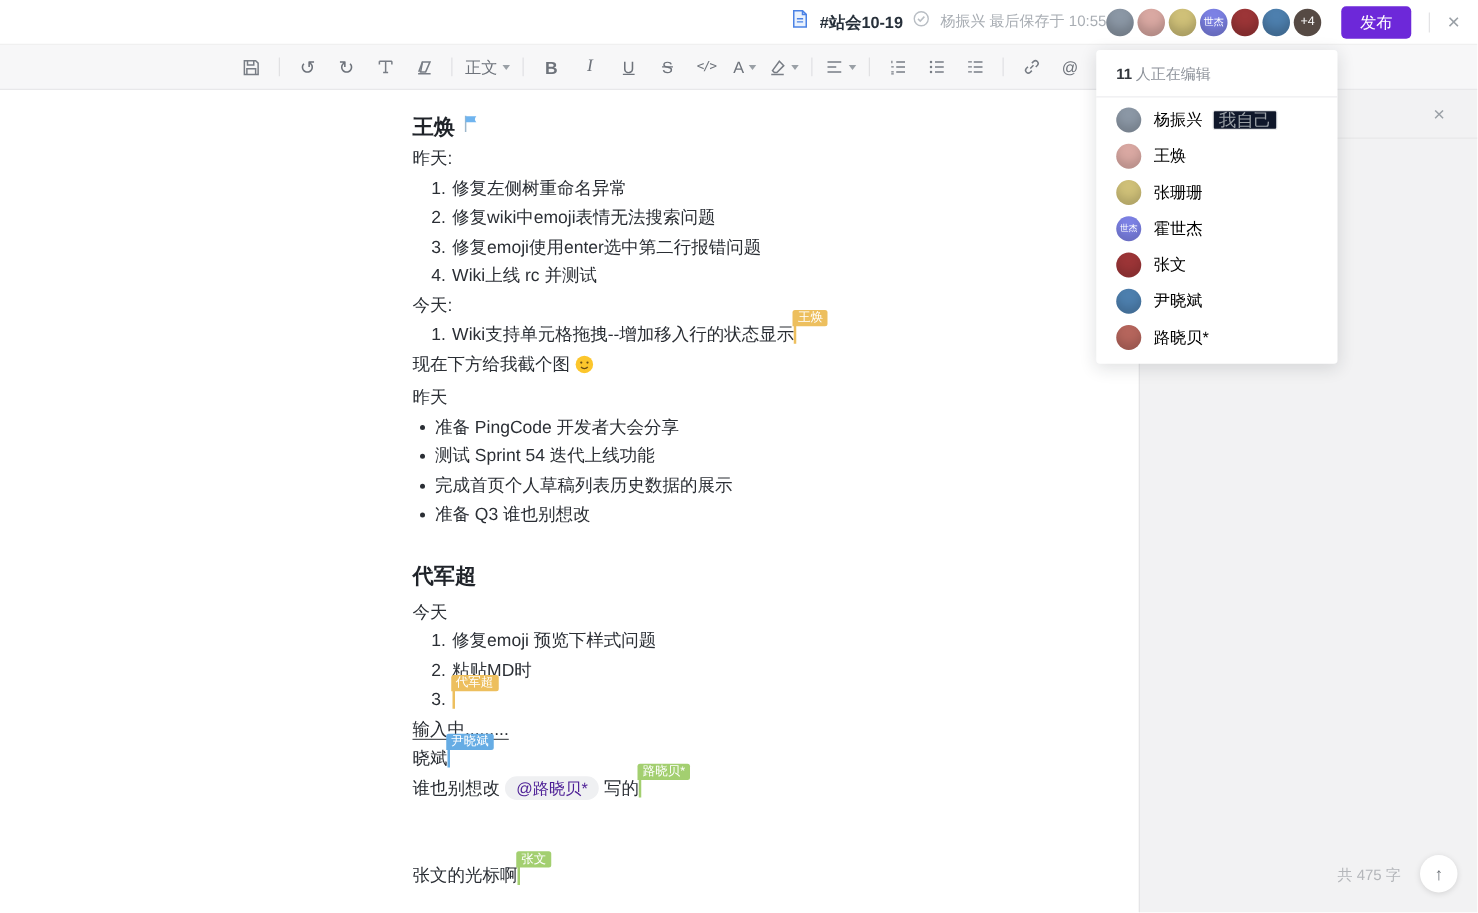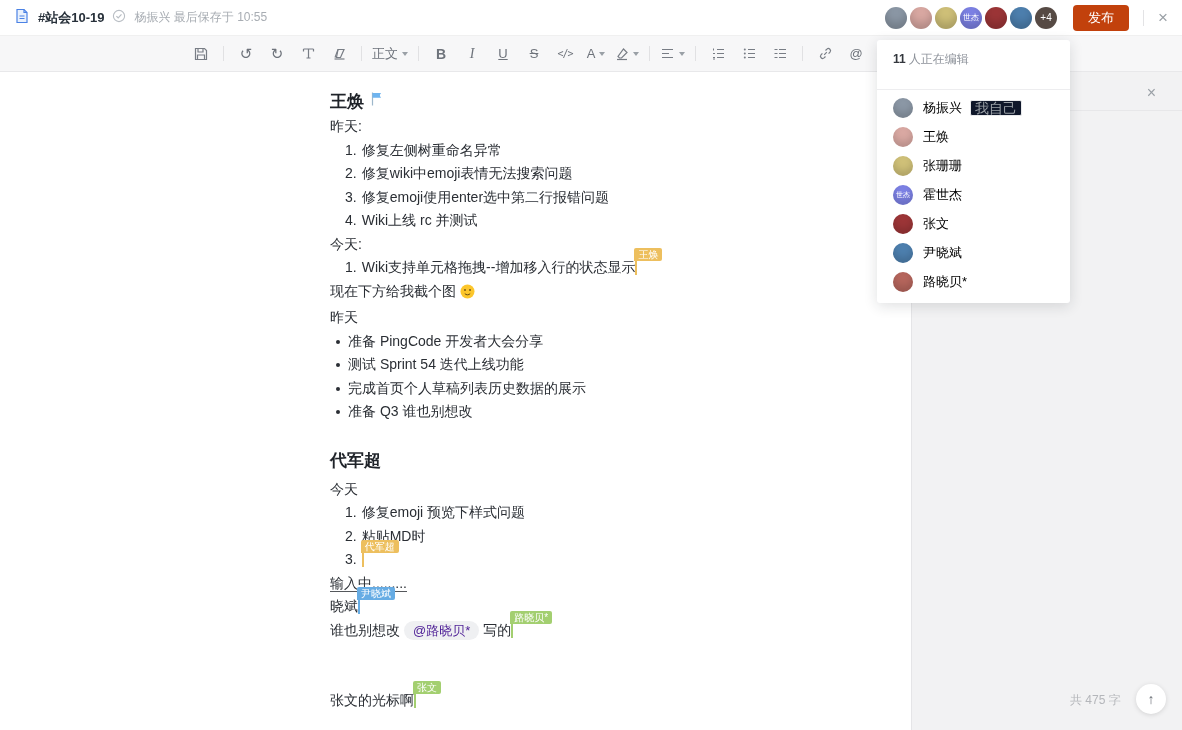--- a/index.html
+++ b/index.html
@@ -2,30 +2,30 @@
 <html><head>
 <meta charset="utf-8">
 <style>
   * { box-sizing: border-box; margin: 0; padding: 0; }
   html,body { width:1182px; height:730px; overflow:hidden; background:#fff;
     font-family:"Liberation Sans", sans-serif; position:relative; }
 
   
   .titlebar { position:absolute; top:0; left:0; right:0; height:36px; background:#fff;
     border-bottom:1px solid #f0f0f0; display:flex; align-items:center;
-    justify-content:space-between; padding:0 14px; z-index:6; }
+    justify-content:flex-end; padding:0 14px; z-index:6; }
   .tb-left { display:flex; align-items:center; gap:8px; }
   .doc-title { font-size:13px; color:#27303a; font-weight:600; }
   .save-status { font-size:12px; color:#a8adb3; }
   .tb-right { display:flex; align-items:center; gap:6px; }
   .av-strip { display:flex; align-items:center; gap:3px; margin-right:10px; }
   .avatar { width:22px; height:22px; border-radius:50%; display:flex; align-items:center;
     justify-content:center; color:#fff; font-size:8px; box-shadow:inset 0 -6px 8px rgba(0,0,0,.18); }
   .avatar.plus { font-size:10px; box-shadow:none; }
-  .publish-btn { background:#c2410c; color:#fff; border:none; border-radius:4px;
+  .publish-btn { background:#6d28d9; color:#fff; border:none; border-radius:4px;
     height:26px; padding:0 15px; font-size:13px; cursor:pointer; font-family:inherit; }
   .tb-divider { width:1px; height:16px; background:#e3e3e5; margin:0 8px; }
   .close-x { color:#9aa0a6; font-size:17px; line-height:1; cursor:pointer; }
 
   
   .toolbar { position:absolute; top:36px; left:0; right:0; height:36px; background:#f7f7f8;
     border-bottom:1px solid #e8e8ea; display:flex; align-items:center; justify-content:center;
     gap:7px; z-index:1; }
   .tbtn { min-width:24px; height:24px; display:flex; align-items:center; justify-content:center;
     color:#6e737b; font-size:13px; border-radius:3px; cursor:pointer; gap:2px; }
@@ -76,21 +76,21 @@
 
   
   .word-count { position:absolute; left:1070px; top:692px; font-size:12px; color:#b4b6ba; z-index:4; }
   .top-btn { position:absolute; left:1136px; top:684px; width:30px; height:30px; border-radius:50%;
     background:#fff; box-shadow:0 1px 5px rgba(0,0,0,.13); display:flex; align-items:center;
     justify-content:center; color:#696e75; font-size:14px; cursor:pointer; z-index:4; }
 
   
   .popover { position:absolute; left:877px; top:40px; width:193px; background:#fff;
     border-radius:3px; box-shadow:0 3px 14px rgba(31,35,41,.14); z-index:20; padding-bottom:7px; }
-  .pop-header { padding:11px 16px 21px; font-size:12px; color:#8d929a; border-bottom:1px solid #ededef; }
+  .pop-header { padding:11px 16px 9px; font-size:12px; color:#8d929a; border-bottom:1px solid #ededef; }
   .pop-header b { color:#33373d; font-weight:600; margin-right:3px; }
   .pop-list { padding-top:3px; }
   .pop-item { display:flex; align-items:center; height:29px; padding:0 16px; cursor:pointer; }
   .pop-avatar { width:20px; height:20px; border-radius:50%; margin-right:10px; flex:0 0 20px;
     display:flex; align-items:center; justify-content:center; color:#fff; font-size:7px;
     box-shadow:inset 0 -5px 7px rgba(0,0,0,.15); }
   .pop-name { font-size:13px; color:#000000; }
   .self-badge { margin-left:8px; font-size:14px; color:#9aa0a6; background:#0f172a;
     border:1px solid #e9eaec; border-radius:2px; padding:0 4px; line-height:14px; }
 </style>

